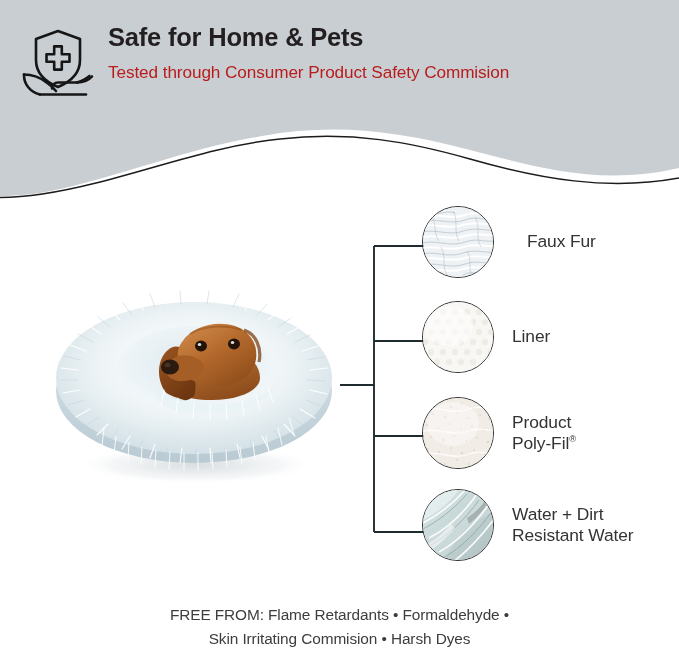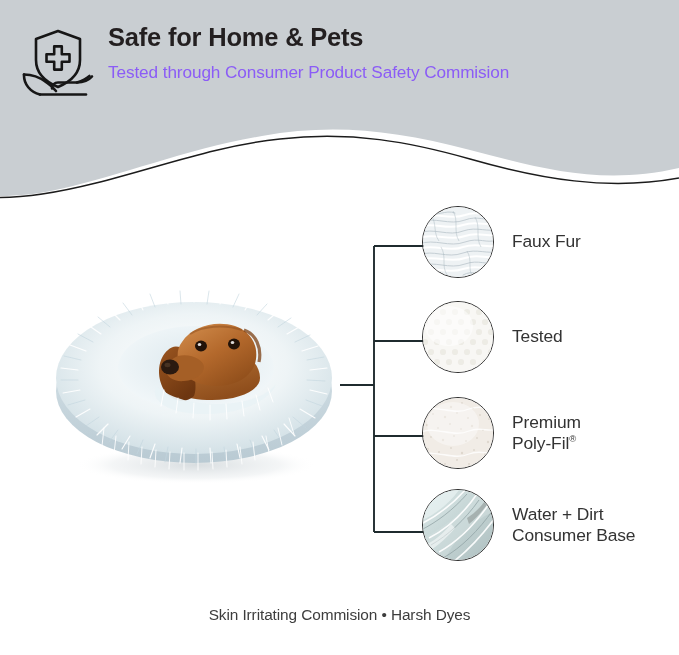--- a/index.html
+++ b/index.html
@@ -57,21 +57,21 @@
     font-size: 25.5px;
     font-weight: bold;
     color: #231f20;
     letter-spacing: -0.2px;
     line-height: 30px;
     margin: 0;
     white-space: nowrap;
   }
   .header-sub-line {
     font-size: 17.2px;
-    color: #8b5cf6;
+    color: #b91c1c;
     line-height: 23.5px;
     letter-spacing: -0.1px;
     white-space: nowrap;
   }
   #header-sub-line-1 {
     margin-top: 9px;
   }
 
   
   #product-area {
@@ -111,21 +111,21 @@
 
   
   .callout-row {
     position: absolute;
     left: 422px;
     width: 250px;
     height: 74px;
     display: flex;
     align-items: center;
   }
-  #callout-row-0 { top: 5px; }
+  #callout-row-0 { top: 5px; gap: 15px; }
   #callout-row-1 { top: 100px; }
   #callout-row-2 { top: 196px; }
   #callout-row-3 { top: 288px; }
 
   .swatch-circle {
     width: 70px;
     height: 70px;
     border-radius: 50%;
     border: 1.6px solid #2e2e2e;
     flex: 0 0 auto;
@@ -460,21 +460,21 @@
           <circle cx="14" cy="60" r="3.1"></circle>
             <circle cx="26" cy="60" r="3.1"></circle>
           <circle cx="38" cy="60" r="3.1"></circle>
             <circle cx="50" cy="60" r="3.1"></circle>
           <circle cx="62" cy="60" r="3.1"></circle>
             <circle cx="2" cy="60" r="3.1"></circle>
         </g>
         <ellipse cx="26" cy="24" rx="24" ry="20" fill="#ffffff" opacity="0.55"></ellipse>
       </svg>
     </div>
-    <div class="callout-label">Tested</div>
+    <div class="callout-label">Liner</div>
   </div>
 
   <div class="callout-row" id="callout-row-2">
     <div class="swatch-circle">
       <svg class="swatch-svg" viewBox="0 0 70 70" preserveAspectRatio="none">
         <rect width="70" height="70" fill="#f1ece6"></rect>
         <g fill="#d9d0c6" opacity="0.75">
           <circle cx="6" cy="7" r="1.1"></circle>
             <circle cx="17" cy="4" r="0.9"></circle>
           <circle cx="28" cy="9" r="1.2"></circle>
@@ -513,21 +513,21 @@
             <circle cx="68" cy="60" r="0.9"></circle>
         </g>
         <g stroke="#ffffff" stroke-width="1.3" fill="none" opacity="0.8">
           <path d="M-2,12 C14,6 30,18 46,11 C58,6 66,13 74,9"></path>
           <path d="M-2,34 C14,28 30,40 46,33 C58,28 66,35 74,31"></path>
           <path d="M-2,57 C14,51 30,63 46,56 C58,51 66,58 74,54"></path>
         </g>
         <ellipse cx="30" cy="26" rx="26" ry="22" fill="#ffffff" opacity="0.4"></ellipse>
       </svg>
     </div>
-    <div class="callout-label"><span>Premium
+    <div class="callout-label"><span>Product
 Poly-Fil</span><sup>®</sup></div>
   </div>
 
   <div class="callout-row" id="callout-row-3">
     <div class="swatch-circle">
       <svg class="swatch-svg" viewBox="0 0 70 70" preserveAspectRatio="none">
         <defs>
           <linearGradient id="wdBase" x1="0" y1="0" x2="1" y2="1">
             <stop offset="0%" stop-color="#dde9e9"></stop>
             <stop offset="45%" stop-color="#c6d6d6"></stop>
@@ -547,20 +547,21 @@
         <g stroke="#8d9fa2" stroke-width="0.9" fill="none" opacity="0.8">
           <path d="M-2,40 C14,32 30,20 44,4"></path>
           <path d="M8,55 C24,46 42,30 56,10"></path>
           <path d="M20,68 C38,58 56,40 70,20"></path>
         </g>
         <path d="M44,28 C54,22 62,12 68,2 L70,6 C62,18 54,28 46,34 Z" fill="#79807e" opacity="0.45"></path>
         <path d="M0,56 C10,52 20,44 28,34 L32,38 C22,50 10,60 0,64 Z" fill="#ffffff" opacity="0.5"></path>
       </svg>
     </div>
     <div class="callout-label">Water + Dirt
-Consumer Base</div>
+Resistant Water</div>
   </div>
 
 </div>
 
 <div id="footer-note">
+  <div class="footer-line">FREE FROM: Flame Retardants • Formaldehyde •</div>
   <div class="footer-line">Skin Irritating Commision • Harsh Dyes</div>
 </div>
 
 </body></html>

